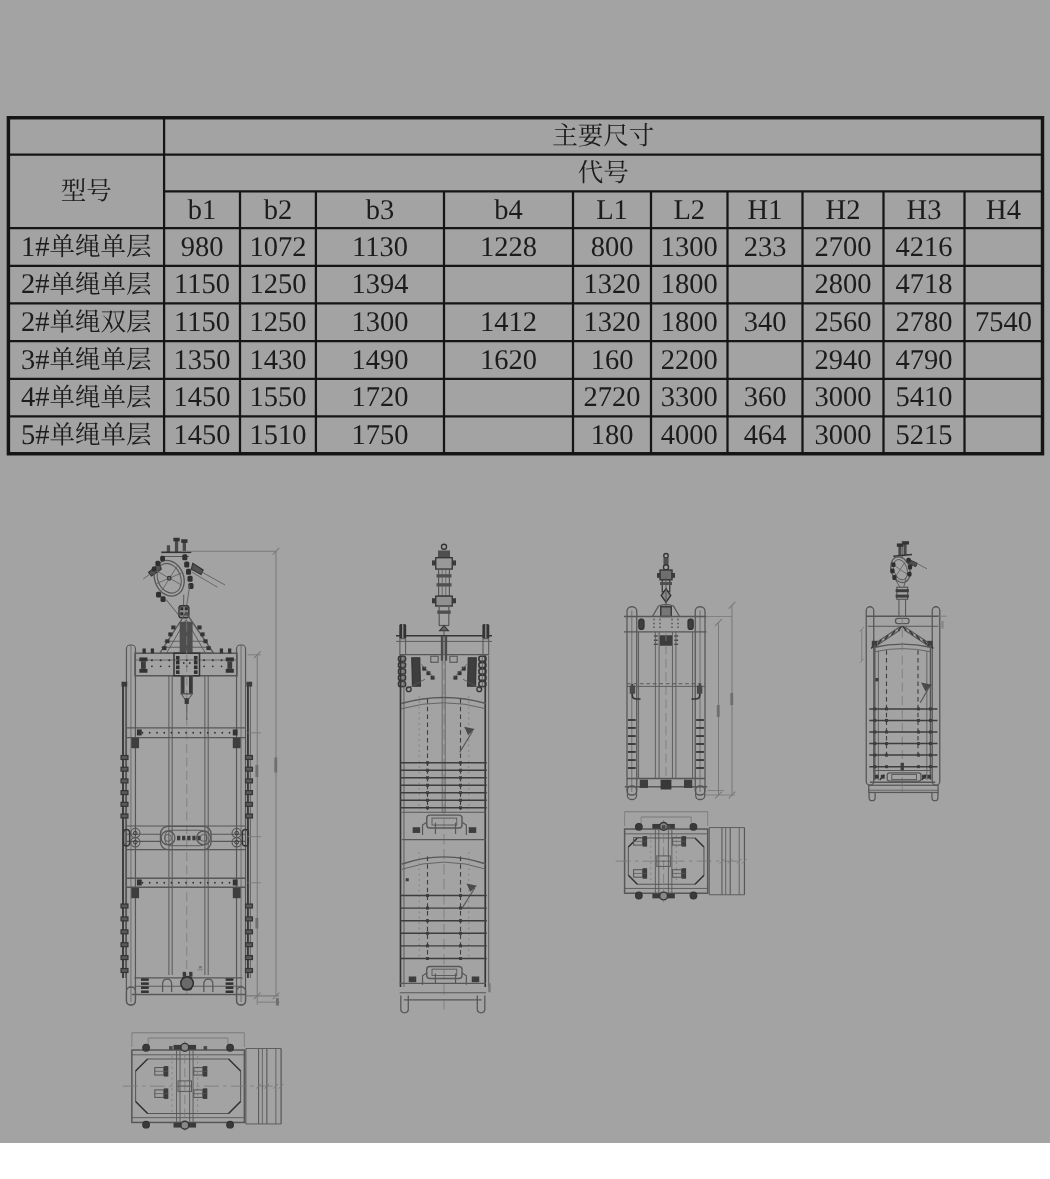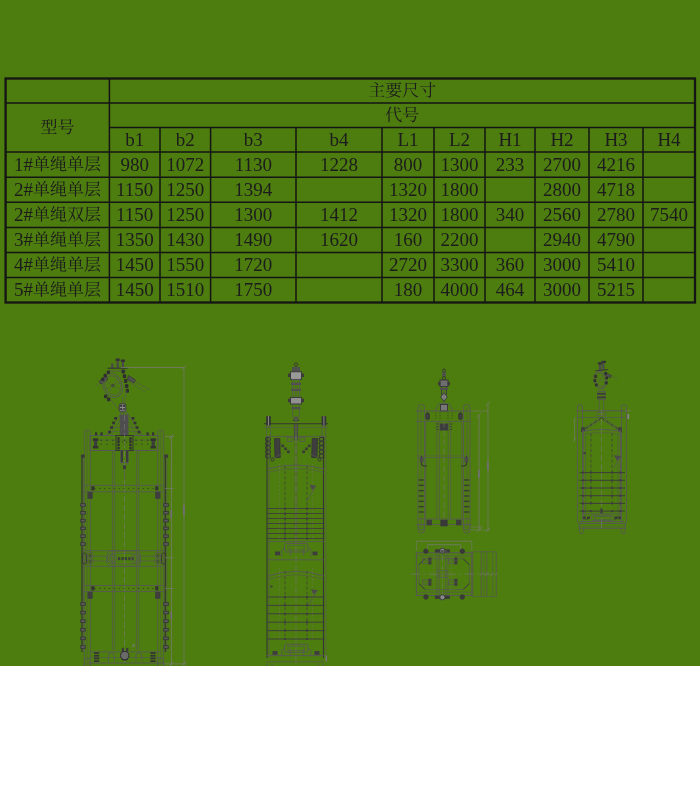--- a/index.html
+++ b/index.html
@@ -1,15 +1,15 @@
 <!DOCTYPE html>
 <html><head><meta charset="utf-8">
 <style>
 html,body{margin:0;padding:0;background:#ffffff;}
-#page{position:relative;width:700px;height:666px;background:#4d7c0f;overflow:hidden;}
+#page{position:relative;width:700px;height:762px;background:#a3a3a3;overflow:hidden;}
 </style></head>
 <body>
 <div id="page">
 <svg width="700" height="786" viewBox="0 0 700 786">
 <defs>
         <path id="g0" d="M109.3795166015625 604.7398681640625H769.4583740234375L820.0191650390625 668.6109008789062Q820.0191650390625 668.6109008789062 829.779296875 661.1658020019531Q839.5394287109375 653.720703125 854.1396484375 642.1455383300781Q868.7398681640625 630.5703735351562 885.0501098632812 616.9952087402344Q901.3603515625 603.4200439453125 915.04052734375 591.159912109375Q911.04052734375 575.159912109375 888.9904174804688 575.159912109375H118.16949462890625ZM151.00958251953125 317.78997802734375H729.1886596679688L779.3294067382812 380.240966796875Q779.3294067382812 380.240966796875 788.5895385742188 372.90087890625Q797.8496704101562 365.560791015625 811.9498901367188 354.09063720703125Q826.0501098632812 342.6204833984375 841.7553405761719 329.5453186035156Q857.4605712890625 316.47015380859375 870.9307250976562 304.21002197265625Q869.9307250976562 297 862.6156921386719 293.0Q855.3006591796875 289 844.3006591796875 289H159.00958251953125ZM41.799560546875 -5.9403076171875H813.3080444335938L865.2888793945312 58.560791015625Q865.2888793945312 58.560791015625 874.759033203125 51.01068115234375Q884.2291870117188 43.4605712890625 899.3294067382812 31.885406494140625Q914.4296264648438 20.31024169921875 930.8448791503906 6.63006591796875Q947.2601318359375 -7.05010986328125 961.1503295898438 -19.520263671875Q957.1503295898438 -34.73028564453125 934.3102416992188 -34.73028564453125H50.58953857421875ZM464.9786376953125 604.7398681640625H533.3411865234375V-20.2601318359375H464.9786376953125ZM351.64923095703125 837.3102416992188Q424.7398681640625 823.0906372070312 472.18017578125 801.3006591796875Q519.6204833984375 779.5106811523438 546.2254943847656 754.7254943847656Q572.8305053710938 729.9403076171875 582.0453186035156 707.3150329589844Q591.2601318359375 684.6897583007812 586.7947692871094 668.0895385742188Q582.3294067382812 651.4893188476562 567.5239562988281 645.6742858886719Q552.718505859375 639.8592529296875 532.0980224609375 649.799560546875Q516.7280883789062 681.479736328125 485.038330078125 714.7398681640625Q453.34857177734375 748 415.578857421875 777.9450988769531Q377.80914306640625 807.8901977539062 342.48931884765625 827.3603515625Z"></path>
         <path id="g1" d="M259.80914306640625 145.78997802734375Q399.78997802734375 127.57037353515625 502.41046142578125 107.35556030273438Q605.0309448242188 87.1407470703125 675.5261535644531 66.24575805664062Q746.0213623046875 45.35076904296875 789.9163513183594 25.3006591796875Q833.8113403320312 5.25054931640625 855.1311645507812 -11.92962646484375Q876.4509887695312 -29.10980224609375 880.720703125 -42.28997802734375Q884.9904174804688 -55.47015380859375 877.2350769042969 -63.335296630859375Q869.479736328125 -71.200439453125 853.9344177246094 -71.6204833984375Q838.3890991210938 -72.04052734375 820.8688354492188 -63.99041748046875Q759.759033203125 -28.7803955078125 670.5191650390625 5.26971435546875Q581.279296875 39.31982421875 470.3843078613281 70.26492309570312Q359.48931884765625 101.21002197265625 231.439208984375 127.21002197265625ZM231.439208984375 127.21002197265625Q255.59912109375 152.21002197265625 286.1540222167969 190.21002197265625Q316.70892333984375 228.21002197265625 347.7638244628906 269.8150329589844Q378.8187255859375 311.4200439453125 404.8736267089844 349.71002197265625Q430.92852783203125 388 445.08843994140625 412.5799560546875L542.8209228515625 379.8997802734375Q539.0309448242188 370.68975830078125 527.6109008789062 365.4546813964844Q516.1908569335938 360.2196044921875 488.25054931640625 364.3795166015625L508.19085693359375 376.6396484375Q493.40087890625 354.84967041015625 469.6359558105469 323.0596923828125Q445.87103271484375 291.26971435546875 418.3161315917969 255.979736328125Q390.76123046875 220.68975830078125 362.4163513183594 186.60980224609375Q334.07147216796875 152.52984619140625 310.12158203125 125.94989013671875ZM727.0714721679688 276.4200439453125Q698.281494140625 205.36993408203125 658.3065490722656 151.63485717773438Q618.3316040039062 97.8997802734375 562.8316040039062 58.374725341796875Q507.33160400390625 18.84967041015625 433.1764831542969 -8.8603515625Q359.0213623046875 -36.57037353515625 262.7660217285156 -54.07037353515625Q166.51068115234375 -71.57037353515625 45 -81.3603515625L41 -63.6204833984375Q212.63006591796875 -39.31024169921875 335.2649230957031 1.554901123046875Q457.8997802734375 42.4200439453125 536.4845275878906 112.340087890625Q615.0692749023438 182.2601318359375 652.759033203125 292.4200439453125H727.0714721679688ZM869.6993408203125 355.720703125Q869.6993408203125 355.720703125 878.3544616699219 348.9856262207031Q887.0095825195312 342.25054931640625 900.5847473144531 331.5954284667969Q914.159912109375 320.9403076171875 929.0501098632812 308.18017578125Q943.9403076171875 295.4200439453125 956.4104614257812 283.5799560546875Q953.200439453125 267.5799560546875 930.5703735351562 267.5799560546875H53.00958251953125L44.2196044921875 297.159912109375H821.8187255859375ZM210.961669921875 388.78997802734375Q210.961669921875 385.94989013671875 202.83639526367188 381.0847473144531Q194.71112060546875 376.2196044921875 182.51068115234375 372.16949462890625Q170.31024169921875 368.119384765625 156.31982421875 368.119384765625H146.799560546875V640.31982421875V672.6204833984375L217.59173583984375 640.31982421875H808.7686157226562V610.7398681640625H210.961669921875ZM775.4583740234375 640.31982421875 811.9690551757812 680.4605712890625 892.7803955078125 618.4296264648438Q887.9904174804688 612.4296264648438 876.0154724121094 607.2196044921875Q864.04052734375 602.0095825195312 849.6204833984375 598.799560546875V400.0596923828125Q849.6204833984375 397.0596923828125 840.2851867675781 392.42962646484375Q830.9498901367188 387.799560546875 818.6694946289062 383.7745056152344Q806.3890991210938 379.74945068359375 795.23876953125 379.74945068359375H785.4583740234375V640.31982421875ZM822.7899780273438 453.42962646484375V423.84967041015625H189.8209228515625V453.42962646484375ZM634.9808349609375 771.5298461914062V434.42962646484375H571.6588134765625V771.5298461914062ZM422.1812744140625 771.5298461914062V434.42962646484375H358.8592529296875V771.5298461914062ZM862.5490112304688 831.560791015625Q862.5490112304688 831.560791015625 871.3091430664062 824.6156921386719Q880.0692749023438 817.6705932617188 893.95947265625 806.4104614257812Q907.8496704101562 795.1503295898438 923.3448791503906 782.5751647949219Q938.840087890625 770 951.520263671875 757.9498901367188Q947.520263671875 741.9498901367188 924.8901977539062 741.9498901367188H58.799560546875L50.00958251953125 771.5298461914062H813.8283081054688Z"></path>
         <path id="g2" d="M736.4583740234375 760.3102416992188 773.3890991210938 801.0810546875 854.6204833984375 738.4200439453125Q849.8305053710938 732.4200439453125 838.3555603027344 727.1050109863281Q826.880615234375 721.7899780273438 811.6705932617188 718.7899780273438V400.47015380859375Q811.6705932617188 397.2601318359375 802.2302856445312 392.4200439453125Q792.7899780273438 387.5799560546875 780.299560546875 383.44989013671875Q767.8091430664062 379.31982421875 756.4487915039062 379.31982421875H746.4583740234375V760.3102416992188ZM495.159912109375 466.4200439453125Q507.159912109375 401.840087890625 536.0 336.23028564453125Q564.840087890625 270.6204833984375 617.18017578125 208.85076904296875Q669.520263671875 147.0810546875 751.520263671875 91.54641723632812Q833.520263671875 36.01177978515625 951.840087890625 -8.4178466796875L950.0501098632812 -19.837890625Q923.4893188476562 -22.72808837890625 905.8139343261719 -33.923736572265625Q888.1385498046875 -45.119384765625 881.718505859375 -73.15032958984375Q771.1289672851562 -22.200439453125 697.8592529296875 41.904571533203125Q624.5895385742188 106.00958251953125 579.9546813964844 176.95468139648438Q535.31982421875 247.8997802734375 511.5549011230469 320.5549011230469Q487.78997802734375 393.21002197265625 477.21002197265625 461.840087890625ZM781.8592529296875 760.3102416992188V730.7302856445312H234.19085693359375V760.3102416992188ZM773.95947265625 468V438.4200439453125H234.19085693359375V468ZM204.26971435546875 770.3102416992188V794.1908569335938L281.79217529296875 760.3102416992188H269.48193359375V524.7899780273438Q269.48193359375 467.94989013671875 265.6669006347656 406.0047912597656Q261.85186767578125 344.0596923828125 249.69674682617188 280.1145935058594Q237.5416259765625 216.16949462890625 213.5213623046875 153.64443969726562Q189.5010986328125 91.119384765625 149.48562622070312 32.82940673828125Q109.47015380859375 -25.4605712890625 49.5394287109375 -75.41046142578125L36.00958251953125 -63.67059326171875Q90.0596923828125 0.95947265625 123.37472534179688 71.90457153320312Q156.68975830078125 142.84967041015625 174.18975830078125 218.18975830078125Q191.68975830078125 293.52984619140625 197.979736328125 370.659912109375Q204.26971435546875 447.78997802734375 204.26971435546875 524.5799560546875V760.3102416992188Z"></path>
         <path id="g3" d="M206.32940673828125 475.71112060546875Q275.05010986328125 444.44140625 317.700439453125 408.94140625Q360.35076904296875 373.44140625 381.77081298828125 339.47125244140625Q403.19085693359375 305.5010986328125 407.4056701660156 277.11090087890625Q411.6204833984375 248.720703125 403.2601318359375 230.4605712890625Q394.8997802734375 212.200439453125 377.90936279296875 208.6204833984375Q360.9189453125 205.04052734375 340.50848388671875 220.61090087890625Q334.2984619140625 262.6610107421875 311.0836486816406 307.7660217285156Q287.86883544921875 352.87103271484375 256.7840881347656 394.9760437011719Q225.6993408203125 437.0810546875 194.3795166015625 467.55120849609375ZM42.7398681640625 602.4200439453125H808.1481323242188L861.7089233398438 671.1812744140625Q861.7089233398438 671.1812744140625 871.5740661621094 663.5261535644531Q881.439208984375 655.8710327148438 896.5394287109375 643.0858459472656Q911.6396484375 630.3006591796875 928.7398681640625 616.3054504394531Q945.840087890625 602.3102416992188 959.520263671875 588.840087890625Q955.520263671875 572.840087890625 932.68017578125 572.840087890625H51.52984619140625ZM627.23876953125 837.8305053710938 730.5010986328125 827.1503295898438Q728.7111206054688 816.9403076171875 720.2111206054688 809.4403076171875Q711.7111206054688 801.9403076171875 694.2910766601562 799.7302856445312V23.07147216796875Q694.2910766601562 2.6610107421875 690.4509887695312 -14.1993408203125Q686.6109008789062 -31.0596923828125 673.8006591796875 -44.159912109375Q660.9904174804688 -57.2601318359375 636.2899780273438 -66.020263671875Q611.5895385742188 -74.7803955078125 569.6588134765625 -79.200439453125Q566.23876953125 -62.7398681640625 559.7137145996094 -50.66949462890625Q553.1886596679688 -38.59912109375 540.2984619140625 -30.28887939453125Q524.4583740234375 -20.9786376953125 497.24835205078125 -14.403472900390625Q470.038330078125 -7.82830810546875 424.677978515625 -2.56817626953125V13.59173583984375Q424.677978515625 13.59173583984375 439.4130554199219 12.59173583984375Q454.14813232421875 11.59173583984375 476.90826416015625 10.09173583984375Q499.66839599609375 8.59173583984375 524.3235168457031 6.696746826171875Q548.9786376953125 4.8017578125 568.5287475585938 3.8017578125Q588.078857421875 2.8017578125 596.4989013671875 2.8017578125Q614.4487915039062 2.8017578125 620.8437805175781 9.09173583984375Q627.23876953125 15.3817138671875 627.23876953125 29.33160400390625Z"></path>
         <path id="g4" d="M691.5106811523438 800.880615234375Q744.9712524414062 791.6109008789062 778.2015380859375 774.8209228515625Q811.4318237304688 758.0309448242188 828.3518676757812 739.560791015625Q845.2719116210938 721.0906372070312 848.6167907714844 703.200439453125Q851.961669921875 685.3102416992188 845.3363952636719 673.2350769042969Q838.7111206054688 661.159912109375 824.560791015625 657.9498901367188Q810.4104614257812 654.7398681640625 792.840087890625 664.0501098632812Q783.68017578125 685.520263671875 764.9403076171875 709.0703735351562Q746.200439453125 732.6204833984375 723.9605712890625 754.7505493164062Q701.720703125 776.880615234375 681.3507690429688 792.5106811523438ZM305.67059326171875 487.4200439453125 823.997802734375 545.31982421875 865.9285278320312 609.6610107421875Q865.9285278320312 609.6610107421875 875.5036926269531 603.9259338378906Q885.078857421875 598.1908569335938 899.9941101074219 588.5357360839844Q914.9093627929688 578.880615234375 931.2446594238281 568.5154724121094Q947.5799560546875 558.1503295898438 961.1002197265625 548.68017578125Q958.8901977539062 531.4701538085938 936.4701538085938 529.2601318359375L315.880615234375 459.05010986328125ZM528.9093627929688 825.5703735351562 636.6514282226562 812.2601318359375Q635.6514282226562 803.0501098632812 627.6514282226562 795.0501098632812Q619.6514282226562 787.0501098632812 600.6514282226562 784.0501098632812Q600.2313842773438 671.3603515625 611.9461975097656 559.9056701660156Q623.6610107421875 448.45098876953125 653.0357360839844 347.7862854003906Q682.4104614257812 247.12158203125 733.68017578125 167.09173583984375Q784.9498901367188 87.0618896484375 862.6396484375 36.43182373046875Q876.0095825195312 25.641845703125 883.1145935058594 26.036834716796875Q890.2196044921875 26.43182373046875 895.8496704101562 40.8017578125Q905.8997802734375 59.2218017578125 919.2100219726562 92.08694458007812Q932.520263671875 124.95208740234375 942.200439453125 155.002197265625L954.3603515625 152.21221923828125L937.0501098632812 2.07147216796875Q960.1503295898438 -26.0191650390625 964.7553405761719 -40.114593505859375Q969.3603515625 -54.21002197265625 962.2601318359375 -62.89019775390625Q953.31982421875 -74.99041748046875 938.2745056152344 -76.91046142578125Q923.2291870117188 -78.83050537109375 904.6039123535156 -73.200439453125Q885.9786376953125 -67.57037353515625 866.0084838867188 -56.625274658203125Q846.038330078125 -45.68017578125 827.8283081054688 -32.05010986328125Q742.1982421875 28.3603515625 684.2734069824219 117.64553833007812Q626.3485717773438 206.93072509765625 592.4487915039062 318.43072509765625Q558.5490112304688 429.93072509765625 543.7291870117188 558.4856262207031Q528.9093627929688 687.04052734375 528.9093627929688 825.5703735351562ZM191.22918701171875 542.1694946289062 221.8997802734375 581.9403076171875 288.601318359375 557.479736328125Q285.601318359375 550.479736328125 278.2063293457031 545.8747253417969Q270.81134033203125 541.2697143554688 257.39129638671875 539.2697143554688V-55.78997802734375Q257.39129638671875 -58.4200439453125 249.37103271484375 -63.97015380859375Q241.35076904296875 -69.520263671875 229.17538452148438 -73.96536254882812Q217 -78.41046142578125 204.00958251953125 -78.41046142578125H191.22918701171875ZM272.87841796875 837.8305053710938 379.6610107421875 802.6897583007812Q377.45098876953125 794.2697143554688 367.8459777832031 788.2697143554688Q358.240966796875 782.2697143554688 341.03094482421875 783.2697143554688Q305.1407470703125 690.119384765625 259.4355163574219 604.1444396972656Q213.73028564453125 518.1694946289062 160.68496704101562 445.76971435546875Q107.6396484375 373.36993408203125 48.80914306640625 317.840087890625L34.06927490234375 327.4200439453125Q79.439208984375 388.840087890625 123.88909912109375 470.7851867675781Q168.3389892578125 552.7302856445312 207.1588134765625 646.9653625488281Q245.9786376953125 741.200439453125 272.87841796875 837.8305053710938Z"></path>

